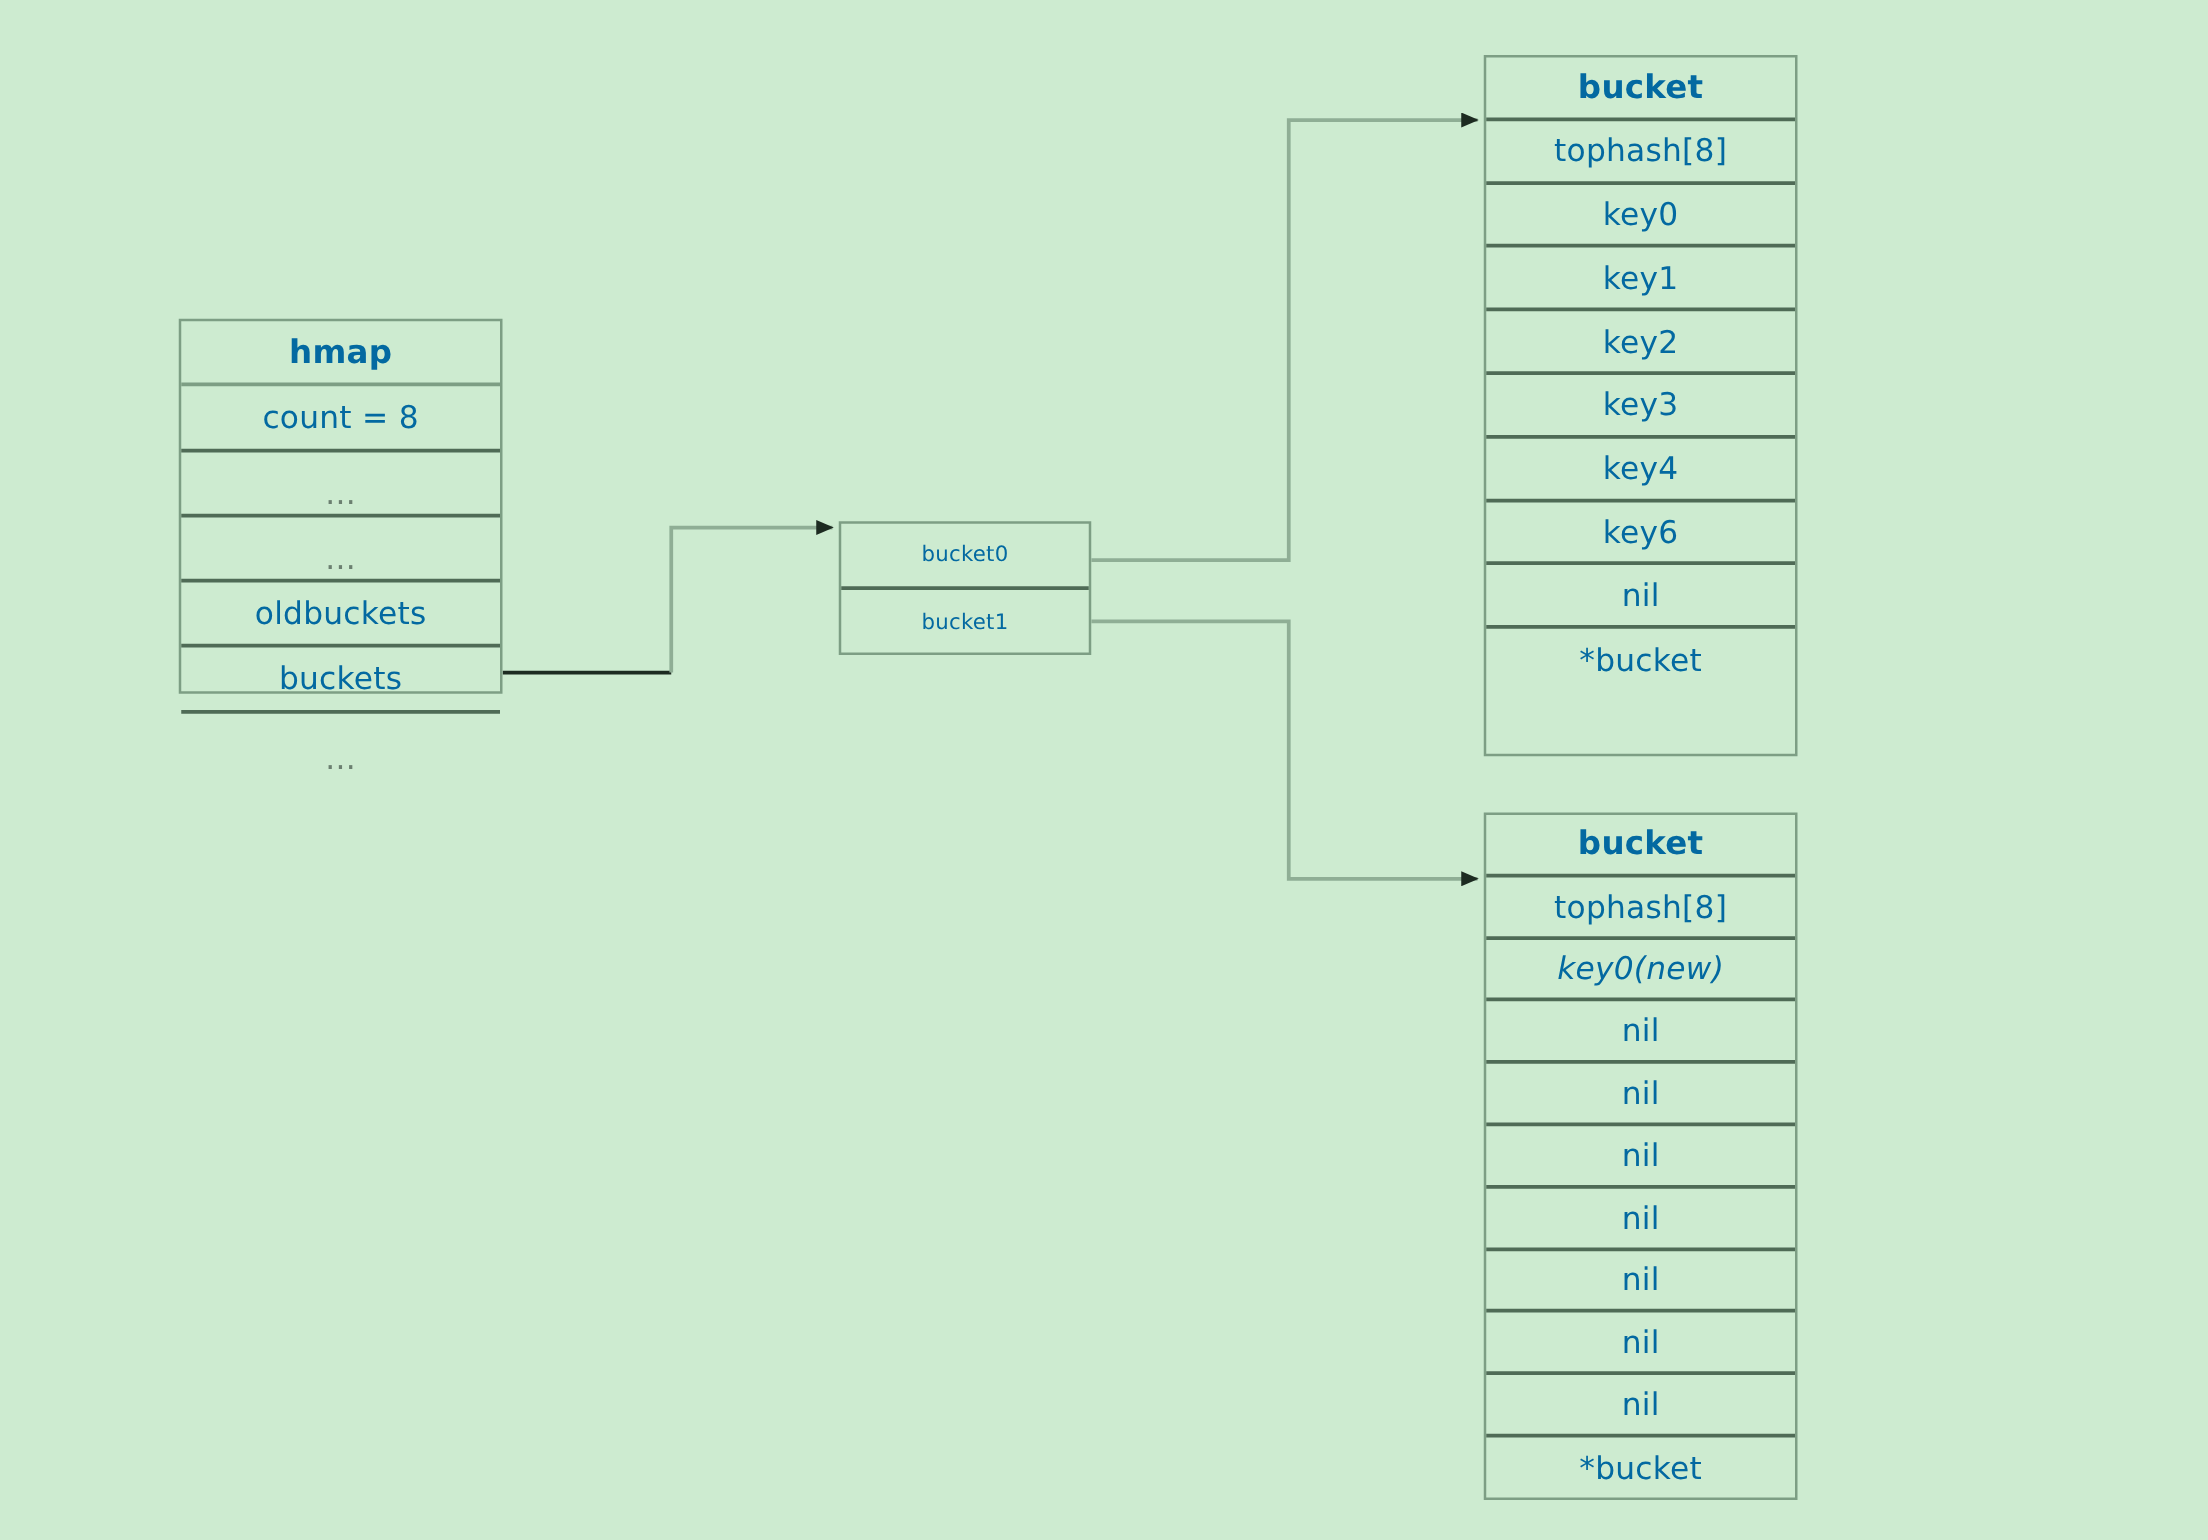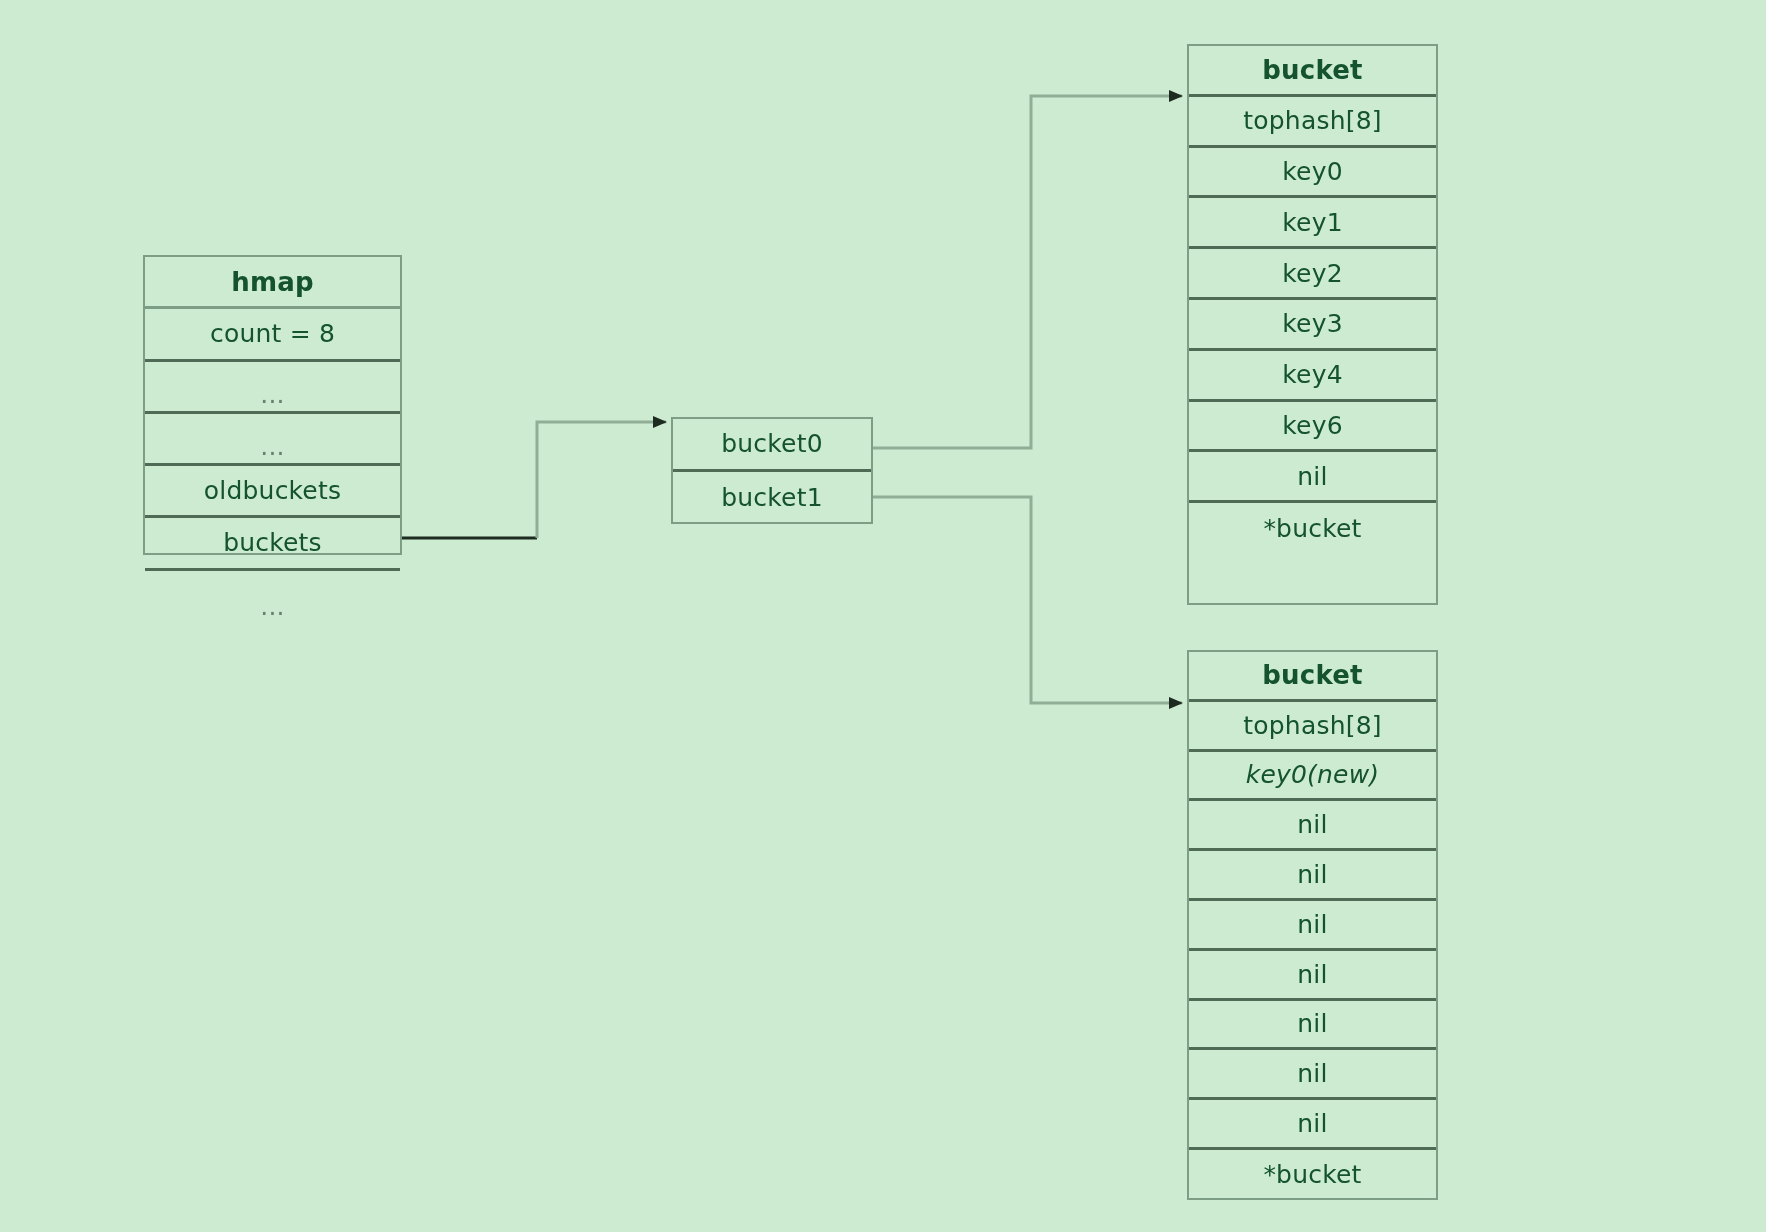--- a/index.html
+++ b/index.html
@@ -33,21 +33,21 @@
     box-sizing: border-box;
     border: 2px solid #7d9e84;
     background: #cdebd0;
   }
   .row {
     box-sizing: border-box;
     display: flex;
     align-items: center;
     justify-content: center;
     border-bottom: 3px solid #4f6b56;
-    color: #14532d;
+    color: #0369a1;
     font-size: 25px;
     letter-spacing: 0.2px;
     white-space: nowrap;
     overflow: hidden;
   }
   .row:last-child { border-bottom: none; }
   .row.header {
     font-weight: bold;
     font-size: 26px;
   }
@@ -66,21 +66,21 @@
   #hmap .row { height: 52.25px; }
   #hmap .row.header { border-bottom-color: #7d9e84; border-bottom-width: 3px; }
 
   
   #bucket-index {
     left: 671px;
     top: 417px;
     width: 202px;
     height: 107px;
   }
-  #bucket-index .row { height: 52.5px; font-size: 25px; }
+  #bucket-index .row { height: 52.5px; font-size: 17px; }
 
   
   .bucket-table {
     left: 1187px;
     width: 251px;
   }
   #bucket-new {
     top: 44px;
     height: 561px;
   }

